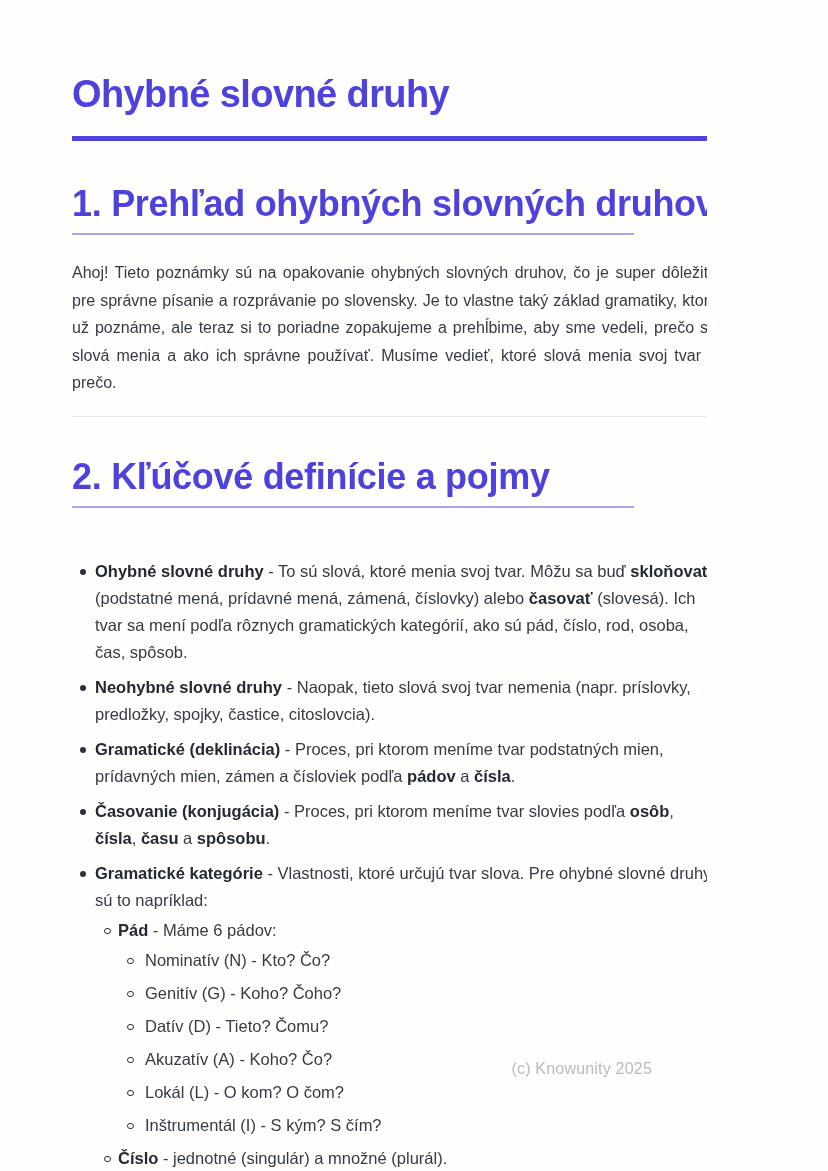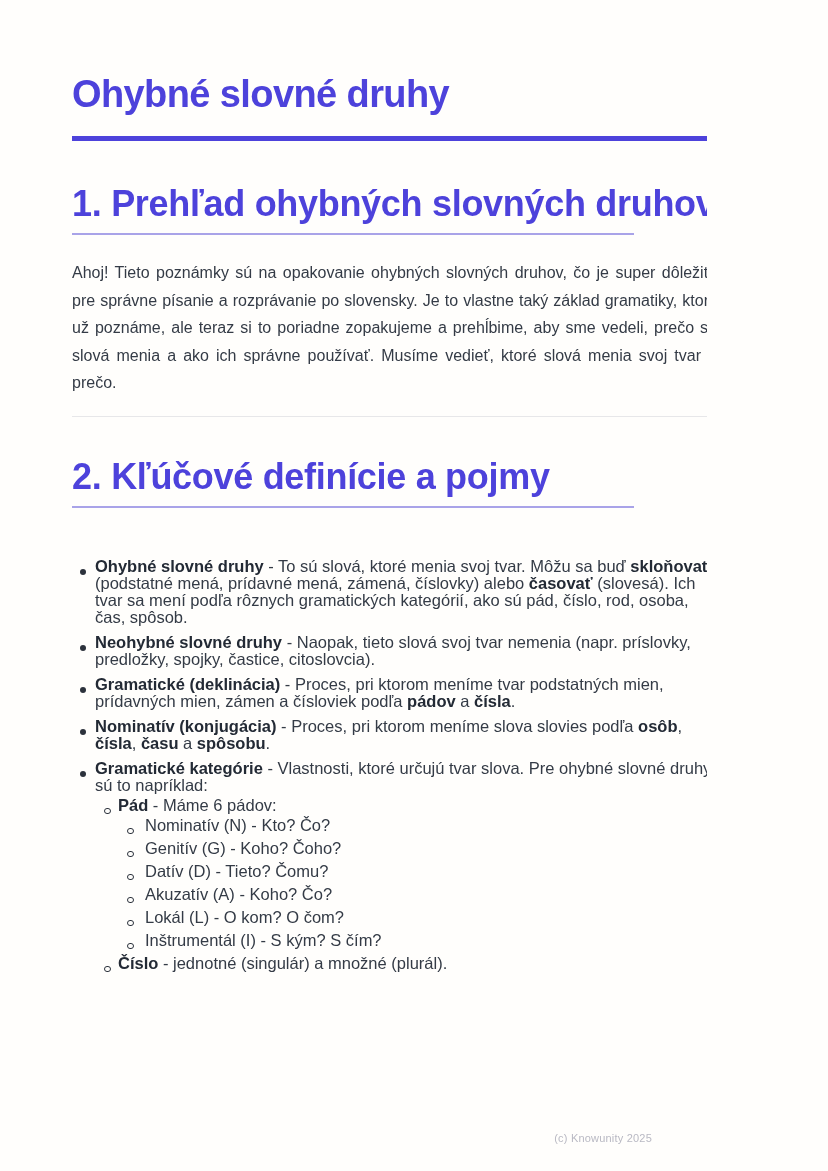--- a/index.html
+++ b/index.html
@@ -85,43 +85,43 @@
     border:none;
     margin:19px 0 0 0;
   }
   .sec2-gap{height:39px;}
   .list-gap{height:26px;}
   .lst{margin:0;padding:0;list-style:none;}
   .lst li{
     position:relative;
     padding-left:23px;
     font-size:16.5px;
-    line-height:17px;
+    line-height:27px;
     color:var(--body-text);
   }
   .lst.lvl3 > li{padding-left:27px;}
   .lst.lvl1 > li{margin-bottom:8px;}
   .lst.lvl2 > li{margin-bottom:6px;}
   .lst.lvl3 > li{margin-bottom:6px;}
   .lst li ul{margin-top:3px;}
   .lst strong{color:var(--bold-text);font-weight:700;}
   .mk{position:absolute;display:block;}
   .mk.disc{
     left:8px;top:11px;width:6px;height:6px;border-radius:50%;
     background:#2c323c;
   }
   .mk.circ{
     left:9px;top:10.5px;width:4.5px;height:4.5px;border-radius:50%;
     border:1.6px solid #2c323c;background:transparent;
   }
   .footer{
     position:absolute;
-    top:1132px;
+    top:1060px;
     right:55px;
-    font-size:11px;
+    font-size:16px;
     color:var(--footer-text);
     z-index:3;
     letter-spacing:0.2px;
   }
 </style>
 </head>
 <body>
 
 <div class="page">
 
@@ -143,21 +143,21 @@
 
     <h2 class="sec-heading">2. Kľúčové definície a pojmy</h2>
     <div class="rule-thin"></div>
     <div class="list-gap"></div>
 
     <div>
         <ul class="lst lvl1">
           <li><span class="mk disc"></span><span><strong>Ohybné slovné druhy</strong><span> - To sú slová, ktoré menia svoj tvar. Môžu sa buď </span><strong>skloňovať</strong><span> (podstatné mená, prídavné mená, zámená, číslovky) alebo </span><strong>časovať</strong><span> (slovesá). Ich tvar sa mení podľa rôznych gramatických kategórií, ako sú pád, číslo, rod, osoba, čas, spôsob.</span></span></li>
           <li><span class="mk disc"></span><span><strong>Neohybné slovné druhy</strong><span> - Naopak, tieto slová svoj tvar nemenia (napr. príslovky, predložky, spojky, častice, citoslovcia).</span></span></li>
           <li><span class="mk disc"></span><span><strong>Gramatické (deklinácia)</strong><span> - Proces, pri ktorom meníme tvar podstatných mien, prídavných mien, zámen a čísloviek podľa </span><strong>pádov</strong><span> a </span><strong>čísla</strong><span>.</span></span></li>
-          <li><span class="mk disc"></span><span><strong>Nominatív (konjugácia)</strong><span> - Proces, pri ktorom meníme slova slovies podľa </span><strong>osôb</strong><span>, </span><strong>čísla</strong><span>, </span><strong>času</strong><span> a </span><strong>spôsobu</strong><span>.</span></span></li>
+          <li><span class="mk disc"></span><span><strong>Časovanie (konjugácia)</strong><span> - Proces, pri ktorom meníme tvar slovies podľa </span><strong>osôb</strong><span>, </span><strong>čísla</strong><span>, </span><strong>času</strong><span> a </span><strong>spôsobu</strong><span>.</span></span></li>
           <li><span class="mk disc"></span><span><strong>Gramatické kategórie</strong><span> - Vlastnosti, ktoré určujú tvar slova. Pre ohybné slovné druhy sú to napríklad:</span></span><ul class="lst lvl2">
               <li><span class="mk circ"></span><span><strong>Pád</strong><span> - Máme 6 pádov:</span></span><ul class="lst lvl3">
                   <li><span class="mk circ"></span><span><span>Nominatív (N) - Kto? Čo?</span></span></li>
                   <li><span class="mk circ"></span><span><span>Genitív (G) - Koho? Čoho?</span></span></li>
                   <li><span class="mk circ"></span><span><span>Datív (D) - Tieto? Čomu?</span></span></li>
                   <li><span class="mk circ"></span><span><span>Akuzatív (A) - Koho? Čo?</span></span></li>
                   <li><span class="mk circ"></span><span><span>Lokál (L) - O kom? O čom?</span></span></li>
                   <li><span class="mk circ"></span><span><span>Inštrumentál (I) - S kým? S čím?</span></span></li>
                 </ul></li>
               <li><span class="mk circ"></span><span><strong>Číslo</strong><span> - jednotné (singulár) a množné (plurál).</span></span></li>

